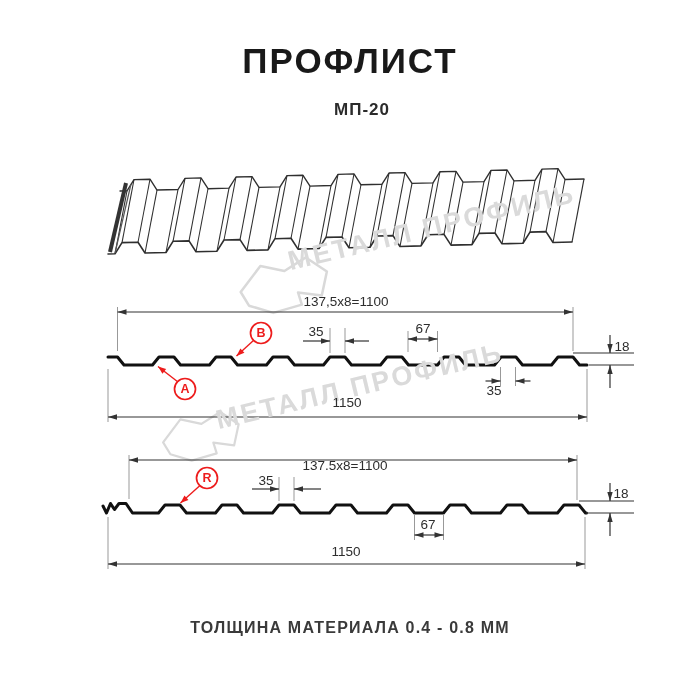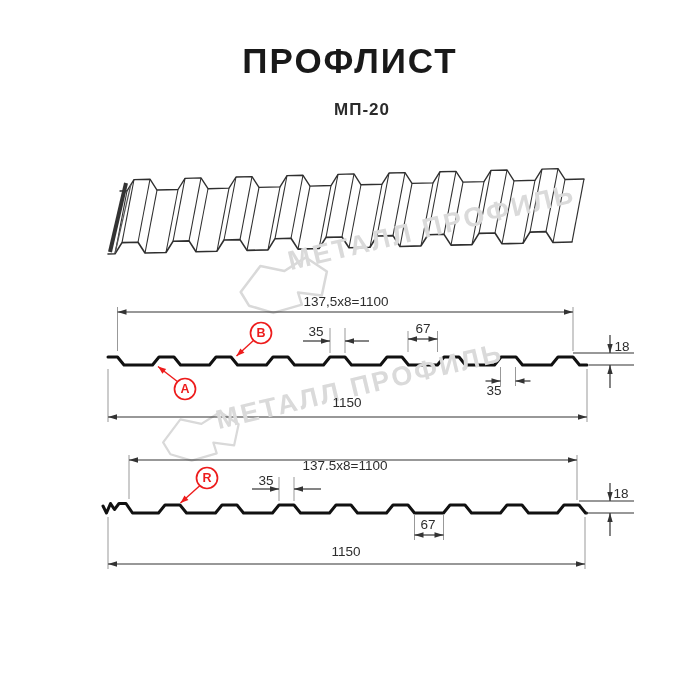--- a/index.html
+++ b/index.html
@@ -162,13 +162,14 @@
   <span class="t marker" style="left:185px;top:389px;">A</span>
   <span class="t marker" style="left:261px;top:333px;">B</span>
 
   <span class="t" style="left:345px;top:466px;">137.5x8=1100</span>
   <span class="t" style="left:346px;top:552px;">1150</span>
   <span class="t" style="left:266px;top:481px;">35</span>
   <span class="t" style="left:428px;top:525px;">67</span>
   <span class="t" style="left:621px;top:494px;">18</span>
   <span class="t marker" style="left:207px;top:478px;">R</span>
 
+  <span class="t caption" style="left:350px;top:628px;">ТОЛЩИНА МАТЕРИАЛА 0.4 - 0.8 ММ</span>
 </div>
 
 </body></html>

